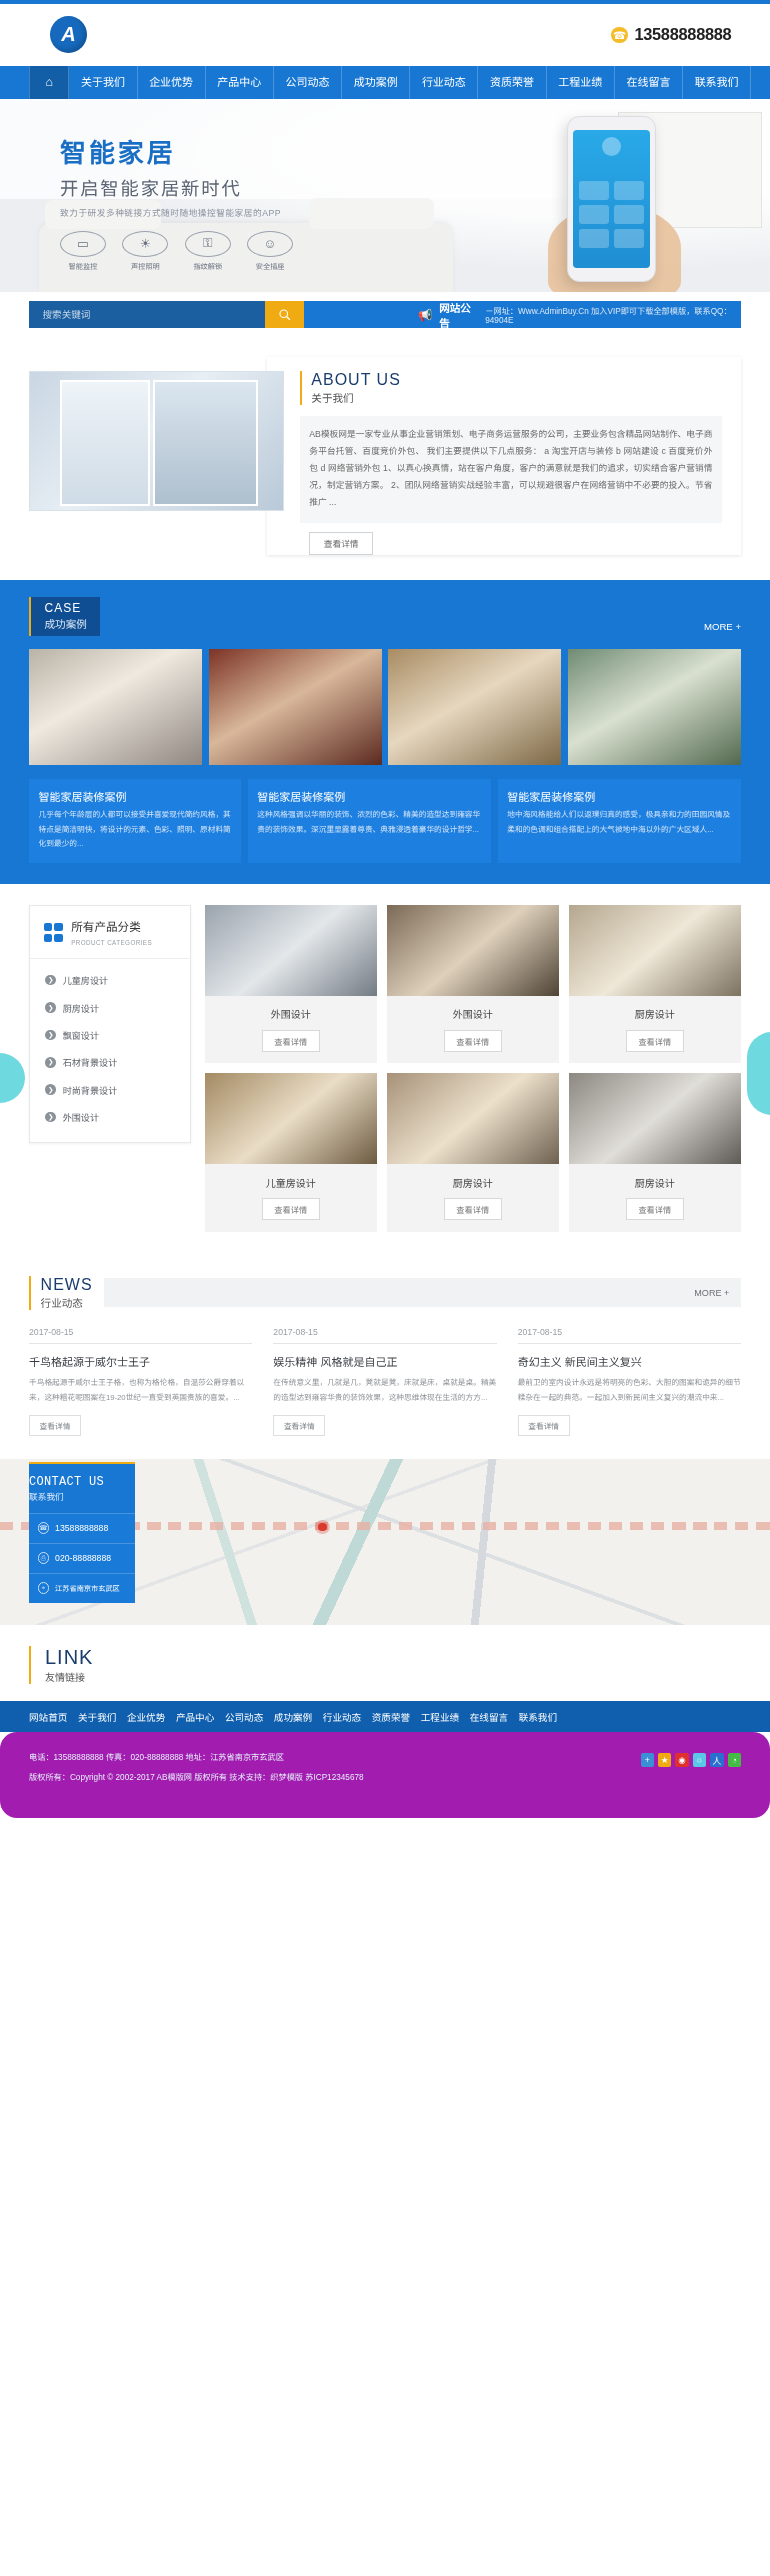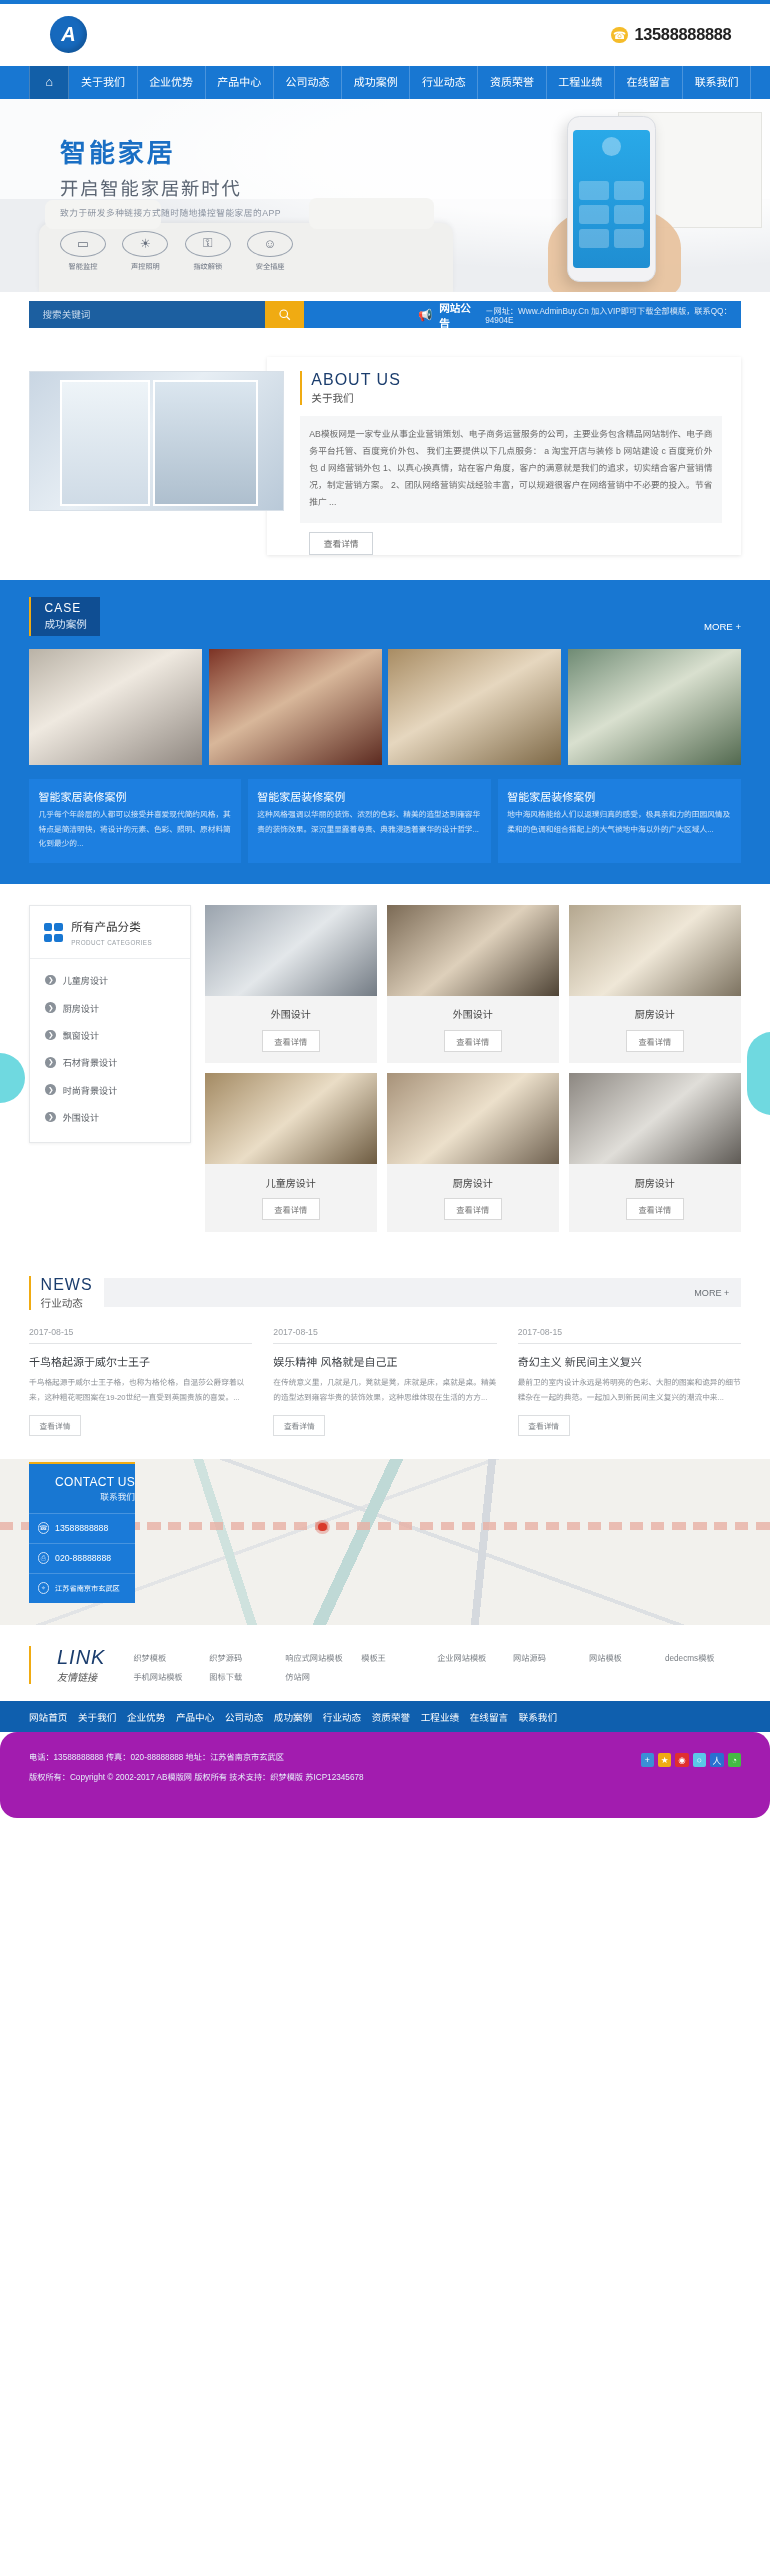--- a/index.html
+++ b/index.html
@@ -187,34 +187,34 @@
         linear-gradient(72deg, transparent 30%, #cfe2de 30% 31.2%, transparent 31.2%),
         linear-gradient(96deg, transparent 62%, #d5d9de 62% 63%, transparent 63%),
         linear-gradient(20deg, transparent 55%, #dde0e3 55% 55.9%, transparent 55.9%),
         linear-gradient(160deg, transparent 40%, #e2e4e6 40% 40.8%, transparent 40.8%),
         #f2f1ed;}
   .mapbg::after{content:"";position:absolute;left:0;right:0;top:38%;height:8.7px;
       background:repeating-linear-gradient(90deg,#e8b0a4 0 13.5px,transparent 13.5px 21px);opacity:.8;}
   .pin { position:absolute; left:318px; top:64px; width:8.7px; height:8.7px; border-radius:50%;
       background:#d93a2b; box-shadow:0 0 0 2.9px rgba(217,58,43,.28); }
   .cbox { position:absolute; left:50%; margin-left:-356px; top:3.9px; width:106px; z-index:3; }
-  .cbox-h { background:#1877d2; border-top:2.9px solid #f0ab12; padding:10.6px 0 9.6px; text-align:right;}
+  .cbox-h { background:#1877d2; border-top:2.9px solid #f0ab12; padding:10.6px 0 9.6px; text-align:left;font-family:Liberation Mono, monospace;}
   .cbox-en { color:#fff; font-size:12px; letter-spacing:0.3px; }
   .cbox-cn { color:#e3eefb; font-size:8.7px; margin-top:1px; }
   .crow { background:#1a7ad8; display:flex; align-items:center; gap:5.8px;
           padding:8.7px 8.7px; border-top:1px solid rgba(255,255,255,.2); }
   .crow span.ic { width:11.6px; height:11.6px; border:1px solid #cfe2f7; border-radius:50%;
           color:#cfe2f7; font-size:6.7px; display:flex; align-items:center; justify-content:center;}
   .crow span.tx { color:#fff; font-size:8.7px; }
   .crow.addr span.tx { font-size:7.2px; }
 
   
   .link { padding:21px 0 17.3px; width:100%; background:#fff; }
   .link .wrap { display:flex; gap:15.4px; align-items:flex-start; }
-  .lk-h { border-left:2.9px solid #f0ab12; padding-left:26px; width:89px; flex:0 0 89px;font-style:italic; }
+  .lk-h { border-left:2.9px solid #f0ab12; padding-left:14px; width:89px; flex:0 0 89px; }
   .lk-en { font-size:20px; color:#1b3d6d; letter-spacing:1px; }
   .lk-cn { font-size:10px; color:#555; }
   .lk-list { flex:1; display:flex; flex-wrap:wrap; gap:6.7px 0; padding-top:5.8px; }
   .lk-list a { width:12.5%; font-size:8.2px; color:#7a7f85; text-decoration:none; }
 
   
   .fnav { background:#0f5fae; width:100%; }
   .fnav .wrap { display:flex; gap:10.6px; padding:8.7px 0; flex-wrap:wrap; }
   .fnav a { color:#fff; font-size:9.6px; text-decoration:none; }
   .foot { background:#a21caf; width:100%; padding:15.4px 0 29px;border-radius:17px; }
@@ -485,33 +485,20 @@
       </div>
   </div>
 </div>
 
 <div class="link">
   <div class="wrap">
     <div class="lk-h">
       <div class="lk-en">LINK</div>
       <div class="lk-cn">友情链接</div>
     </div>
-    <div class="lk-list" id="linklist">
-        <a href="#">织梦模板</a>
-        <a href="#">织梦源码</a>
-        <a href="#">响应式网站模板</a>
-        <a href="#">模板王</a>
-        <a href="#">企业网站模板</a>
-        <a href="#">网站源码</a>
-        <a href="#">网站模板</a>
-        <a href="#">dedecms模板</a>
-        <a href="#">手机网站模板</a>
-        <a href="#">图标下载</a>
-        <a href="#">仿站网</a>
-      </div>
   </div>
 </div>
 
 <div class="fnav">
   <div class="wrap" id="fnavwrap">
       <a href="#">网站首页</a>
       <a href="#">关于我们</a>
       <a href="#">企业优势</a>
       <a href="#">产品中心</a>
       <a href="#">公司动态</a>

